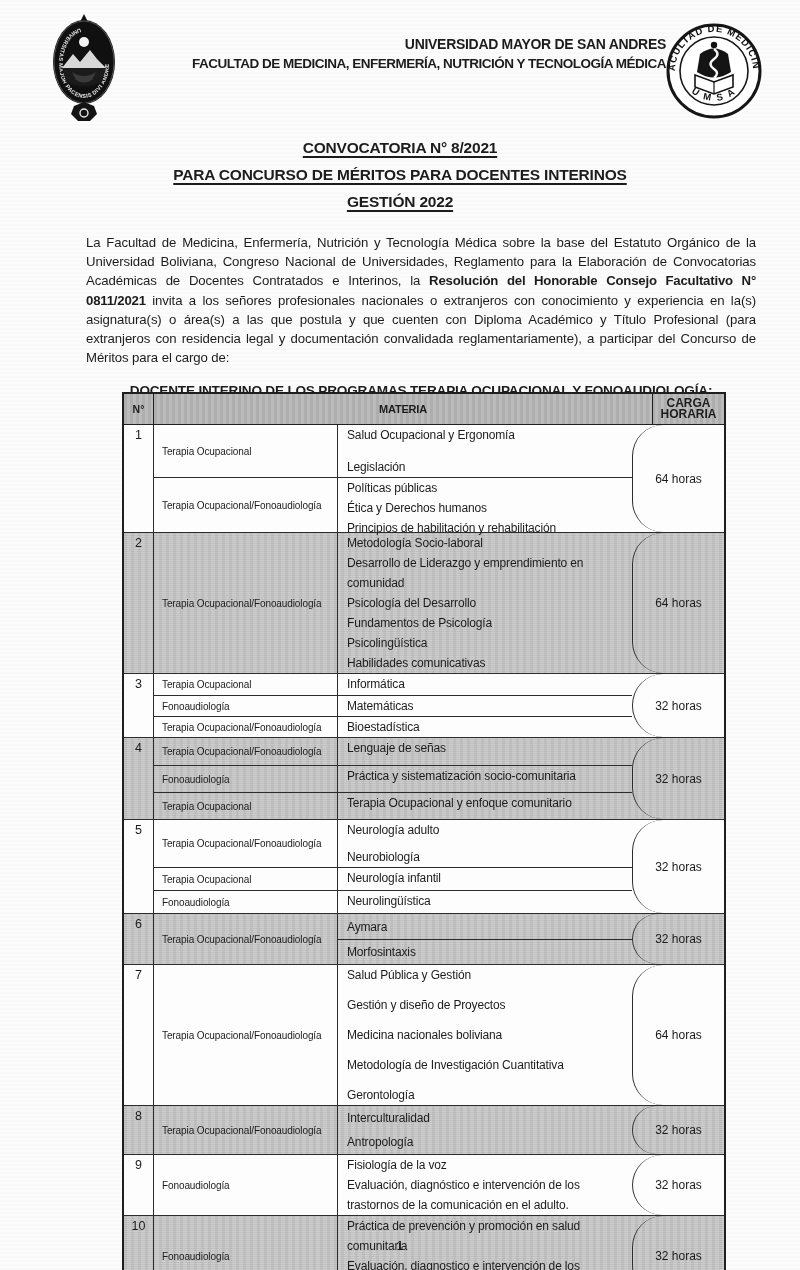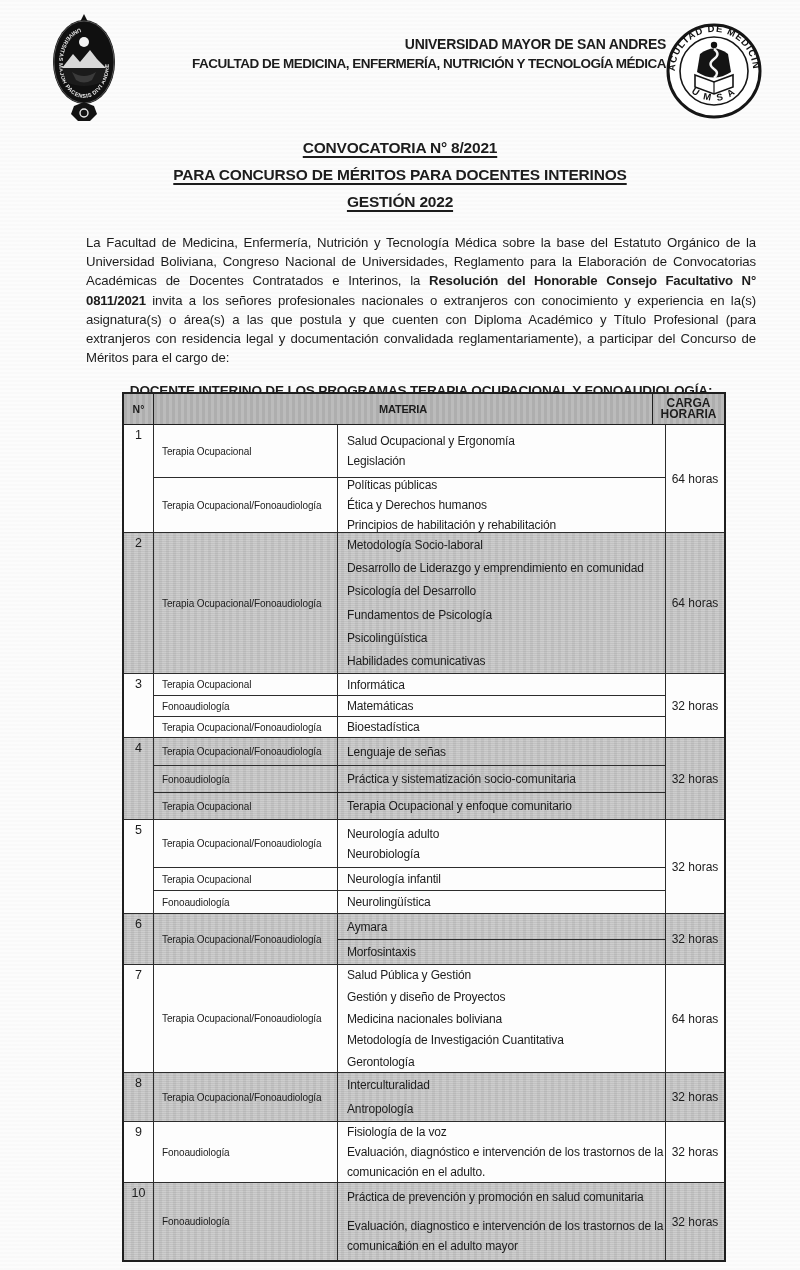--- a/index.html
+++ b/index.html
@@ -66,41 +66,41 @@
     font-size:12.5px; text-align:center; padding-top:3px;
   }
   .mid { flex:1; display:flex; flex-direction:column; min-width:0; }
   .grp { display:flex; flex:1; }
   .grp + .grp { border-top:1px solid #2c2c2c; }
   .area {
     width:184px; flex-shrink:0; border-right:1px solid #2c2c2c;
     font-size:10px; letter-spacing:-0.1px;
     display:flex; align-items:center; padding:2px 2px 2px 8px;
   }
-  .mats { flex:1; display:flex; flex-direction:column; justify-content:center; min-width:0; }
+  .mats { flex:1; display:flex; flex-direction:column; justify-content:space-between; min-width:0; }
   .mat { font-size:12px; line-height:20px; padding-left:9px; letter-spacing:-0.15px; }
   .mats.divided .mat { display:flex; align-items:center; flex:1; }
   .mats.divided .mat + .mat { border-top:1px solid #2c2c2c; }
   .carga {
-    width:59px; flex-shrink:0; border-left:1px solid #2c2c2c;
-    display:flex; align-items:center; justify-content:center; font-size:12px;
+    width:92px; flex-shrink:0; border-left:1px solid #2c2c2c;
+    display:flex; align-items:center; justify-content:center; font-size:12px;border-radius:31px;
   }
 
   
   #tbody .row:nth-child(1) .grp:first-child { min-height:46px; }
   #tbody .row:nth-child(1) .grp:last-child  { min-height:55px; }
   #tbody .row:nth-child(2) .grp  { min-height:140px; }
   #tbody .row:nth-child(2) .mats { justify-content:space-around; }
   #tbody .row:nth-child(3) .grp  { min-height:21px; }
   #tbody .row:nth-child(4) .grp  { min-height:27px; }
   #tbody .row:nth-child(5) .grp:first-child { min-height:47px; }
   #tbody .row:nth-child(5) .grp:not(:first-child) { min-height:23px; }
   #tbody .row:nth-child(6) .mat  { min-height:25px; }
   #tbody .row:nth-child(7) .grp  { min-height:107px; }
-  #tbody .row:nth-child(7) .mats { justify-content:space-between; }
+  #tbody .row:nth-child(7) .mats { justify-content:flex-start;gap:10px; }
   #tbody .row:nth-child(8) .grp  { min-height:48px; }
   #tbody .row:nth-child(8) .mats { justify-content:space-around; }
   #tbody .row:nth-child(9) .grp  { min-height:56px; }
   #tbody .row:nth-child(10) .grp { min-height:77px; }
   #tbody .row:nth-child(10) .mats{ justify-content:space-around; }
 
   
   .page-number {
     position:absolute; left:0; right:0; top:1238px;
     text-align:center; font-size:13px;

